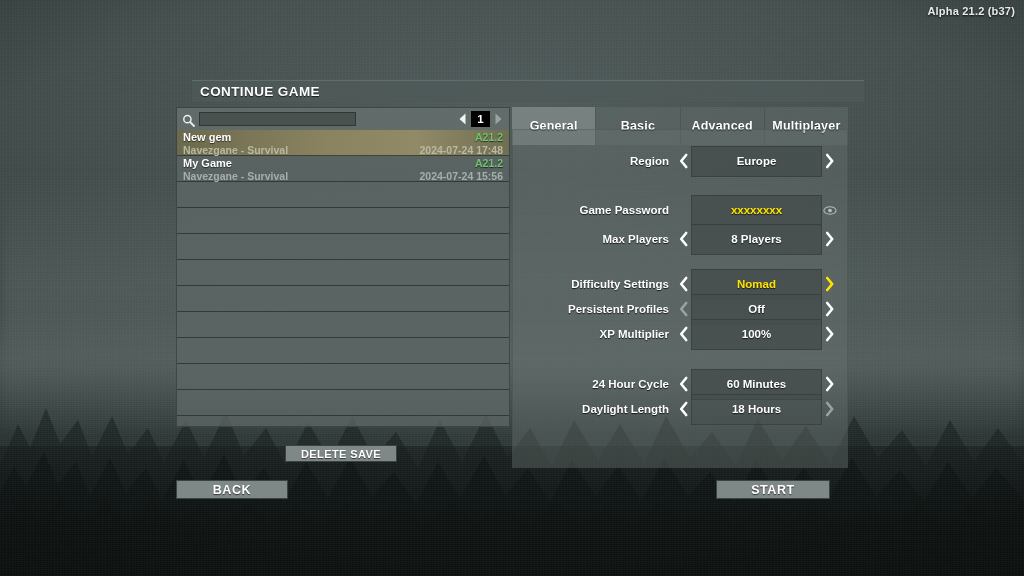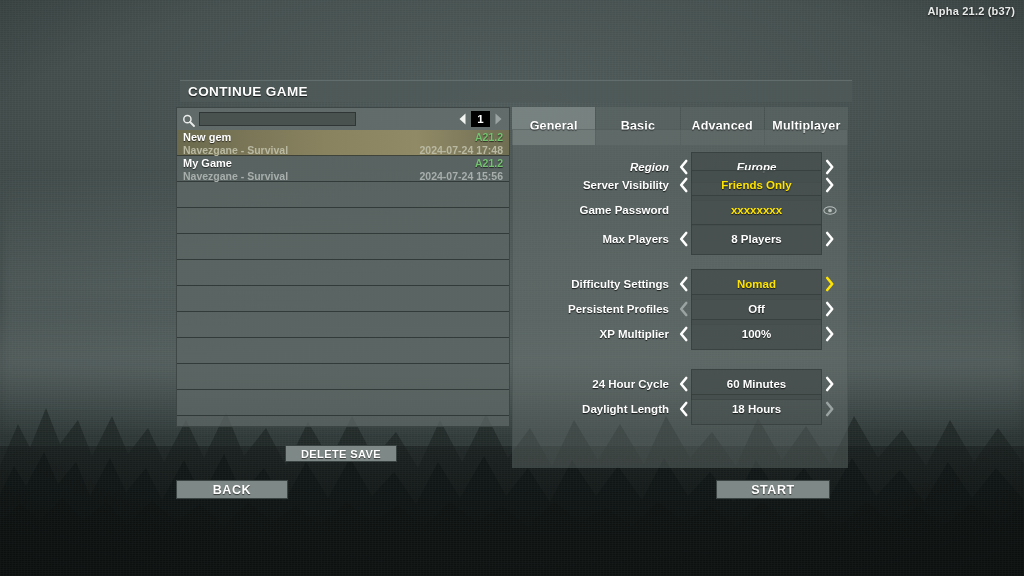--- a/index.html
+++ b/index.html
@@ -50,21 +50,21 @@
     font-size:11px; color:#e8ebe9; font-weight:bold;
     text-shadow:0 1px 2px rgba(0,0,0,.85);
     letter-spacing:.2px;
   }
 
   
   #ui { position:absolute; inset:0; z-index:20; }
 
   
   #title-bar {
-    position:absolute; left:180px; top:80px; width:672px; height:22px;
+    position:absolute; left:192px; top:80px; width:672px; height:22px;
     background:rgba(78,90,88,0.78);
     border-top:1px solid rgba(160,172,170,.25);
     display:flex; align-items:center; padding-left:8px;
   }
   #title-bar .t {
     color:#ffffff; font-size:13.5px; font-weight:bold; letter-spacing:.4px;
     text-shadow:0 1px 1px rgba(0,0,0,.7);
   }
 
   
@@ -293,42 +293,28 @@
   <div id="tabs">
 
   <div class="tab active">General</div>
       <div class="tab">Basic</div>
       <div class="tab">Advanced</div>
       <div class="tab">Multiplayer</div>
     </div>
 
   <div id="settings-panel">
 
-  <div class="opt-row" style="top: 28px; font-style: italic;">
+  <div class="opt-row" style="top: 22px;">
         <span class="opt-label">Region</span>
         <span class="arrow">
           <svg viewBox="0 0 14 18" width="14" height="18">
             <path d="M10.2 3 L5.2 9 L10.2 15" fill="none" stroke="#ffffff" stroke-width="2.6" stroke-linecap="round" stroke-linejoin="round"></path>
           </svg>
         </span>
         <span class="opt-value">Europe</span>
-        <span class="arrow">
-          <svg viewBox="0 0 14 18" width="14" height="18">
-            <path d="M4.2 3 L9.2 9 L4.2 15" fill="none" stroke="#ffffff" stroke-width="2.6" stroke-linecap="round" stroke-linejoin="round"></path>
-          </svg>
-        </span>
-      </div>
-      <div class="opt-row" style="top: 46px;">
-        <span class="opt-label">Server Visibility</span>
-        <span class="arrow">
-          <svg viewBox="0 0 14 18" width="14" height="18">
-            <path d="M10.2 3 L5.2 9 L10.2 15" fill="none" stroke="#ffffff" stroke-width="2.6" stroke-linecap="round" stroke-linejoin="round"></path>
-          </svg>
-        </span>
-        <span class="opt-value yellow">Friends Only</span>
         <span class="arrow">
           <svg viewBox="0 0 14 18" width="14" height="18">
             <path d="M4.2 3 L9.2 9 L4.2 15" fill="none" stroke="#ffffff" stroke-width="2.6" stroke-linecap="round" stroke-linejoin="round"></path>
           </svg>
         </span>
       </div>
       <div class="opt-row" style="top: 71px;">
         <span class="opt-label">Game Password</span>
         <span class="arrow"></span>
         <span class="opt-value yellow">xxxxxxxx</span>

